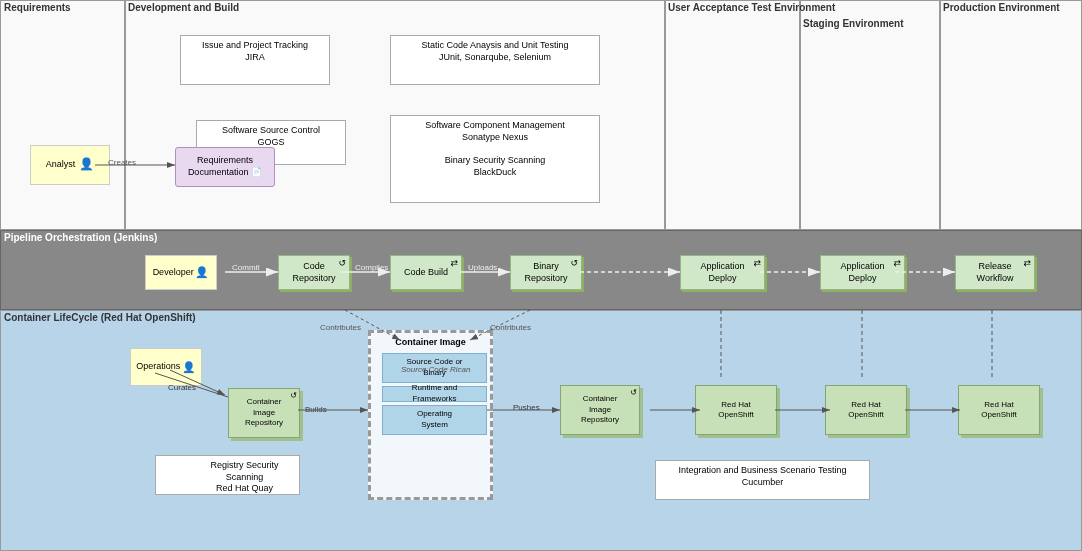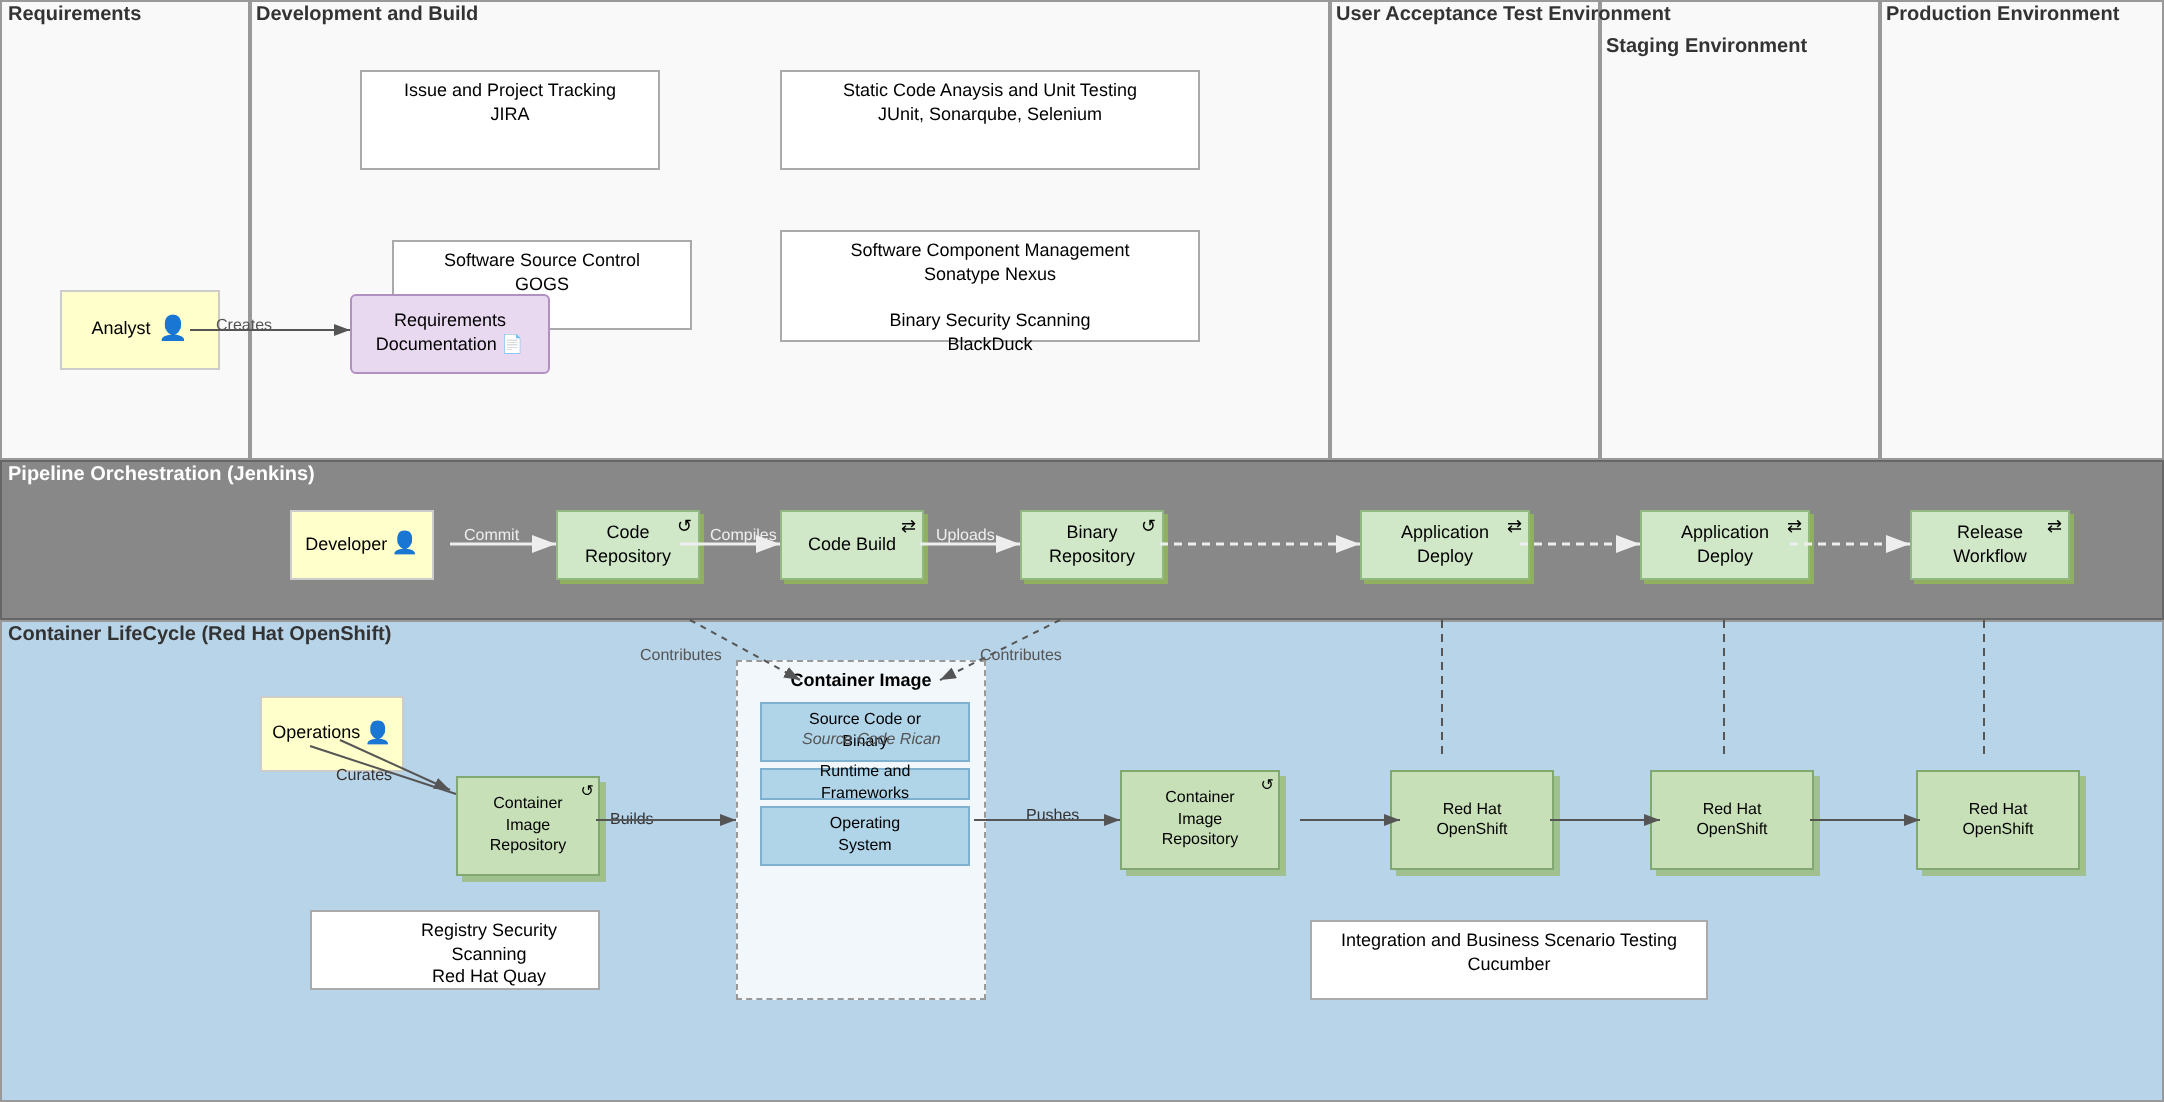--- a/index.html
+++ b/index.html
@@ -62,21 +62,21 @@
       left: 0; top: 310px; width: 1082px; height: 241px;
       background: #b8d4e8;
       border: 1px solid #999;
       position: absolute;
     }
 
     
     .box {
       position: absolute;
       background: #fffef0;
-      border: 1px solid #a3a3a3;
+      border: 3px solid #a3a3a3;
       padding: 4px 6px;
       font-size: 9px;
       text-align: center;
       line-height: 1.3;
     }
 
     .box-white {
       background: #ffffff;
       border: 1px solid #aaa;
     }
@@ -247,21 +247,21 @@
   </div>
 
   <div class="box box-white" style="left:196px;top:120px;width:150px;height:45px;">
     <span style="font-size:9px;">Software Source Control<br>GOGS</span>
   </div>
 
   <div class="box box-purple" style="left:175px;top:147px;width:100px;height:40px;display:flex;align-items:center;justify-content:center;">
     <span style="font-size:9px;text-align:center;">Requirements<br>Documentation 📄</span>
   </div>
 
-  <div class="box box-white" style="left:390px;top:115px;width:210px;height:56px;">
+  <div class="box box-white" style="left:390px;top:115px;width:210px;height:88px;">
     <span style="font-size:9px;">Software Component Management<br>Sonatype Nexus<br><br>Binary Security Scanning<br>BlackDuck</span>
   </div>
 
   <div style="position:absolute;top:158px;left:108px;font-size:8px;color:#555;">Creates</div>
 
   <div class="box box-yellow" style="left:145px;top:255px;width:72px;height:35px;display:flex;align-items:center;justify-content:center;gap:2px;">
     <span style="font-size:9px;">Developer</span>
     <span style="font-size:11px;">👤</span>
   </div>
 
@@ -352,19 +352,19 @@
   </div>
 
   <div class="box box-green-3d" style="left:825px;top:385px;width:82px;height:50px;display:flex;align-items:center;justify-content:center;">
     <span style="font-size:8px;text-align:center;">Red Hat<br>OpenShift</span>
   </div>
 
   <div class="box box-green-3d" style="left:958px;top:385px;width:82px;height:50px;display:flex;align-items:center;justify-content:center;">
     <span style="font-size:8px;text-align:center;">Red Hat<br>OpenShift</span>
   </div>
 
-  <div class="box box-white" style="left:655px;top:460px;width:199px;height:40px;text-align:center;">
+  <div class="box box-white" style="left:655px;top:460px;width:215px;height:40px;text-align:center;">
     <span style="font-size:9px;">Integration and Business Scenario Testing<br>Cucumber</span>
   </div>
 
   <div style="position:absolute;top:365px;left:380px;font-size:8px;color:#555;font-style:italic;padding-left:21px;">Source Code Rican</div>
 
 </div>
 
 </body></html>

